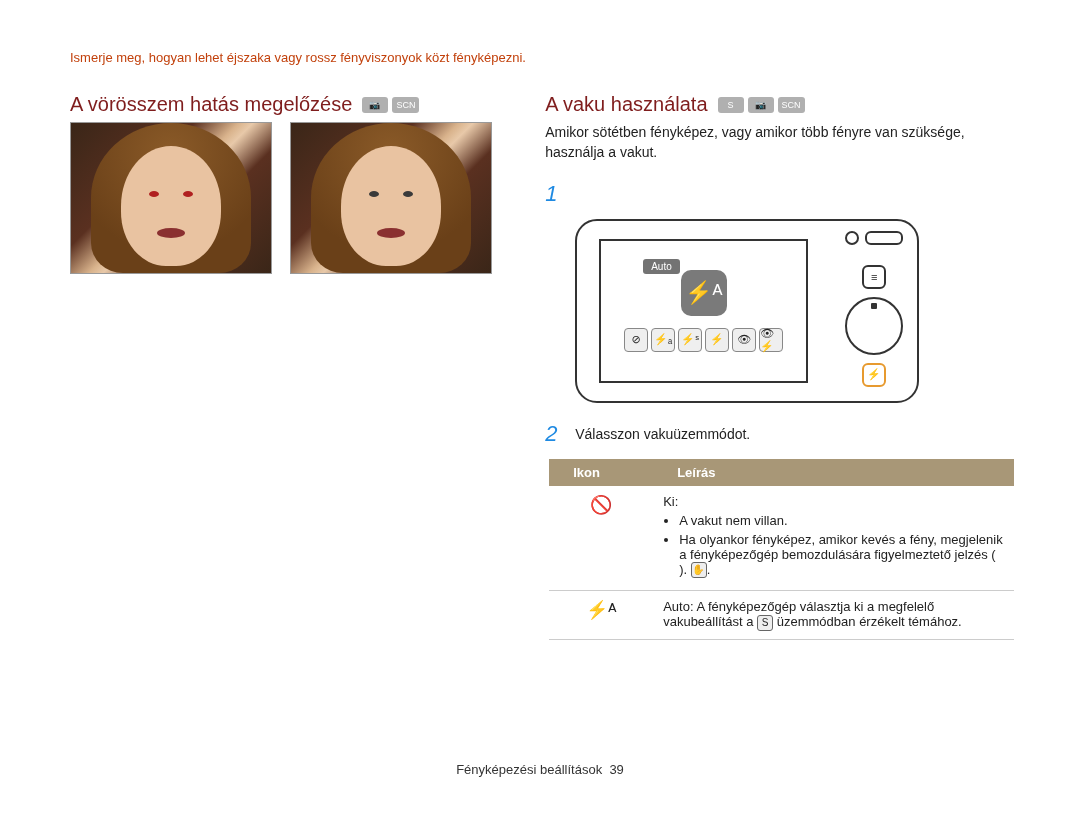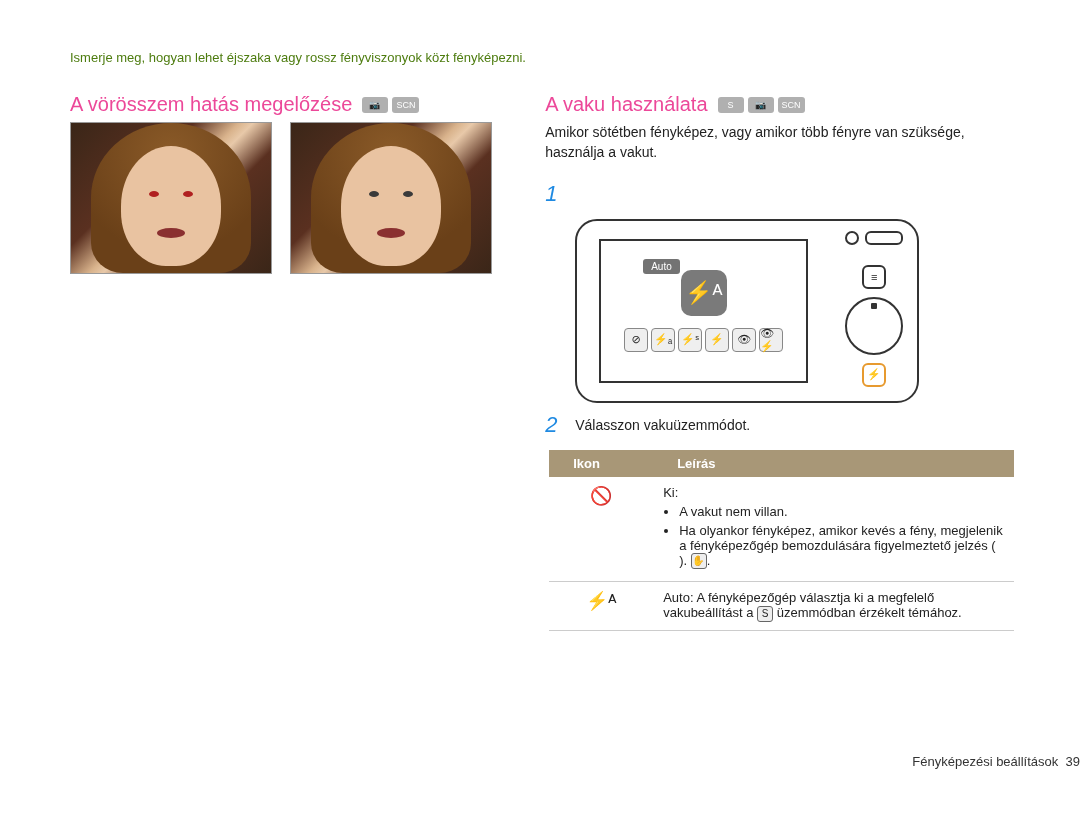--- a/index.html
+++ b/index.html
@@ -16,41 +16,41 @@
     padding: 50px 70px 0 70px;
   }
   .title {
     color: #1f8ae2;
     font-size: 36px;
     font-weight: 400;
     margin: 0 0 4px 0;
   }
   .subtitle {
     font-size: 13px;
-    color: #4d7c0f;
+    color: #c2410c;
     margin: 0 0 28px 0;
   }
   .columns {
     display: flex;
     gap: 40px;
   }
   .col-left {
     width: 440px;
   }
   .col-right {
     width: 470px;
   }
   .section-head {
     display: flex;
     align-items: center;
     gap: 10px;
     margin-bottom: 6px;
   }
   .section-title {
-    color: #ec4899;
+    color: #7f1d1d;
     font-size: 20px;
     font-weight: 400;
   }
   .mode-icons {
     display: flex;
     gap: 4px;
     align-items: center;
   }
   .mode-icon {
     background: #b0b0b0;
@@ -135,21 +135,21 @@
     font-size: 14px;
     line-height: 1.4;
     padding-top: 4px;
   }
 
   .camera {
     width: 340px;
     height: 180px;
     border: 2px solid #333;
     border-radius: 22px;
-    margin: 6px 0 9px 30px;
+    margin: 6px 0 18px 30px;
     position: relative;
     background: #fff;
   }
   .camera-screen {
     position: absolute;
     left: 22px;
     top: 18px;
     width: 205px;
     height: 140px;
     border: 2px solid #333;
@@ -235,24 +235,24 @@
   }
   table.desc td:first-child{
     text-align:center;
     font-size:18px;
   }
   ul.bullets{margin:4px 0 0 0;padding-left:16px;}
   ul.bullets li{margin-bottom:4px;}
 
   .footer {
     position: absolute;
-    bottom: 46px;
+    bottom: 38px;
     left: 0;
     width: 100%;
-    text-align: right;
+    text-align: center;
     font-size: 13px;
     color: #333;
   }
   .inline-icon{
     display:inline-block;width:14px;height:14px;border:1px solid #666;border-radius:3px;
     font-size:10px;line-height:13px;text-align:center;vertical-align:middle;background:#eee;
   }
 </style>
 </head>
 <body>

